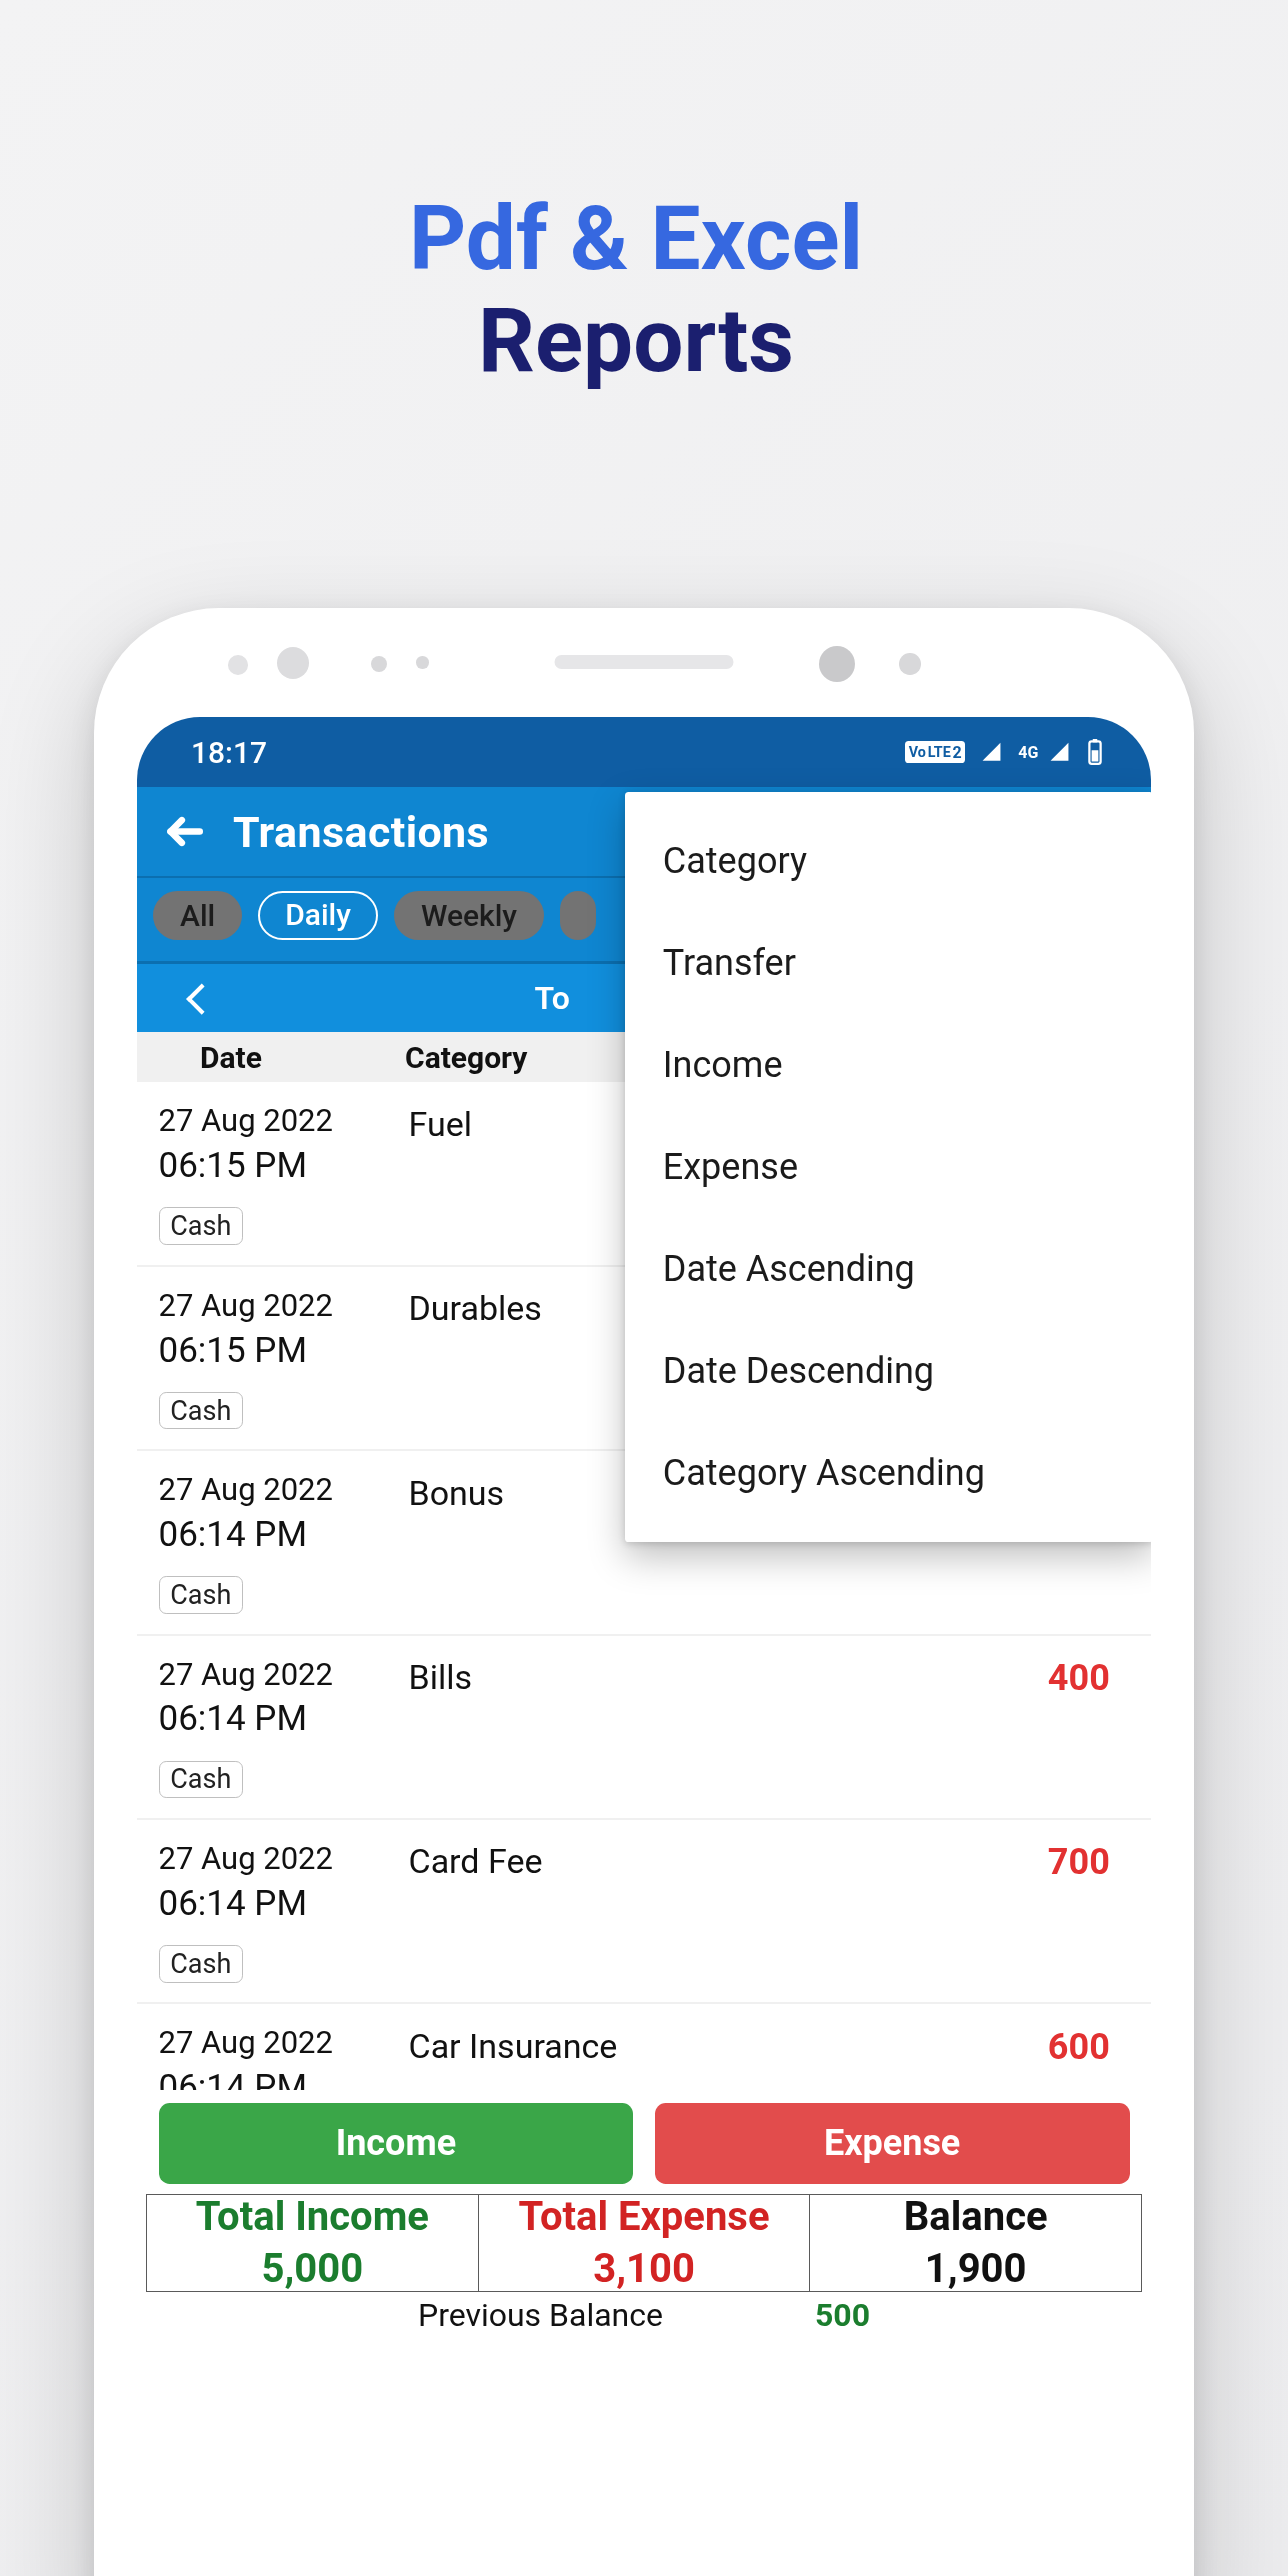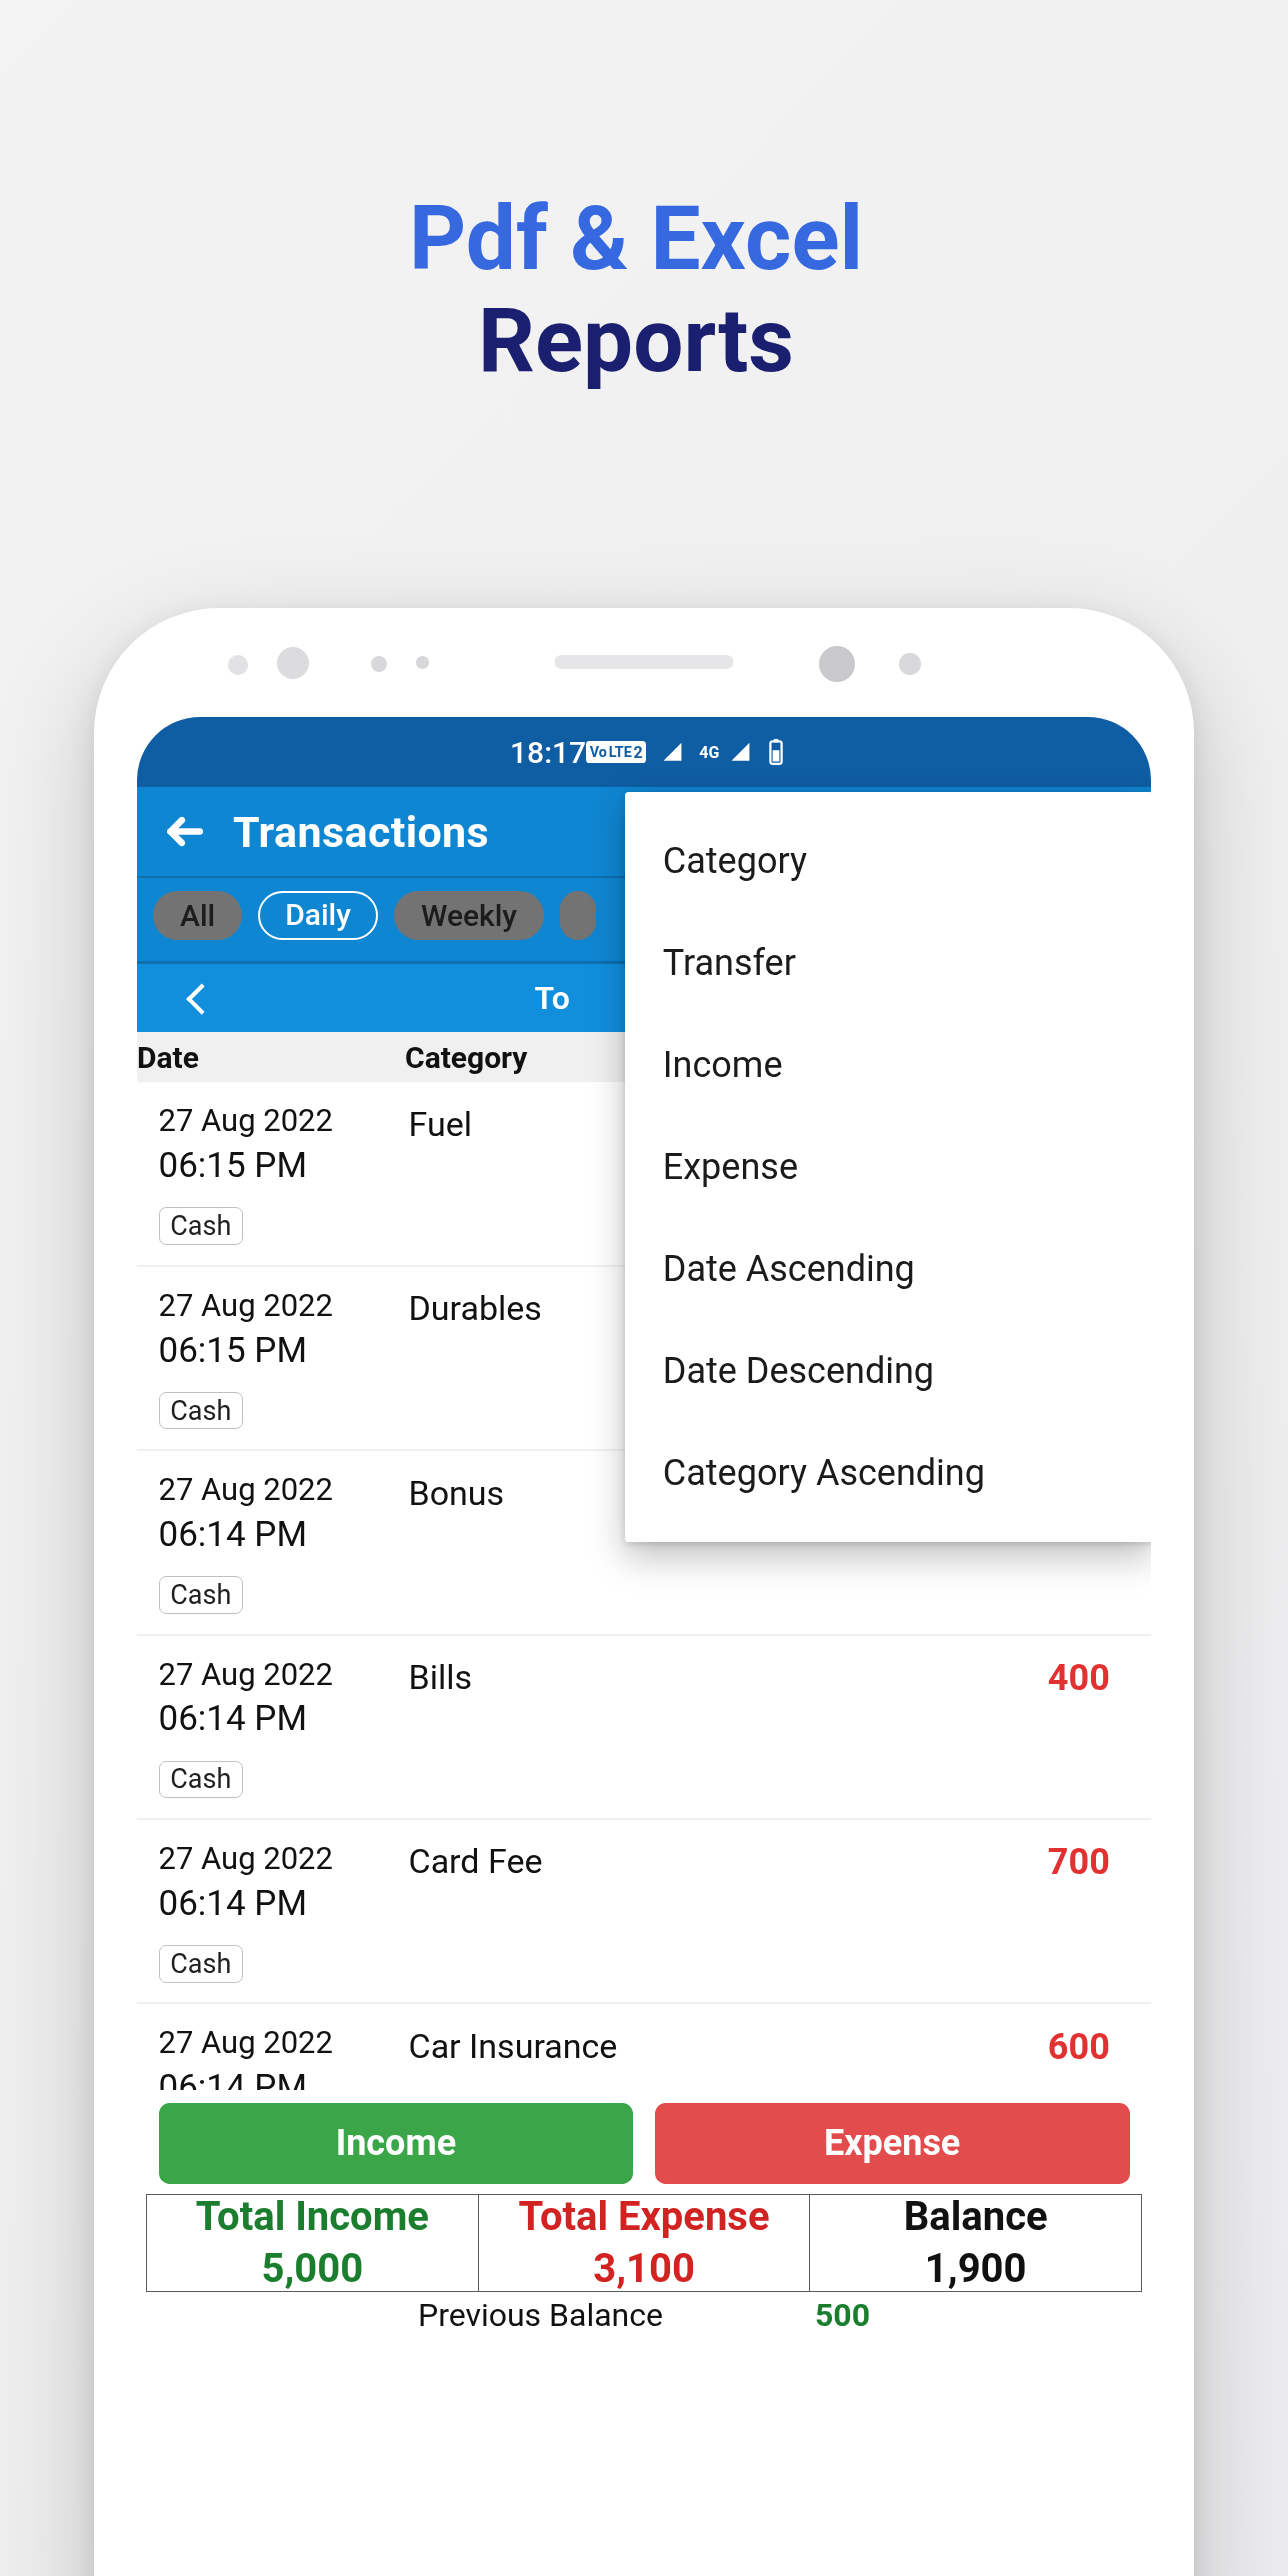--- a/index.html
+++ b/index.html
@@ -66,21 +66,21 @@
     background: #fff;
   }
 
   
   .statusbar {
     background: #0f5da3;
     color: #fff;
     height: 70px;
     display: flex;
     align-items: center;
-    justify-content: center;
+    justify-content: space-between;
     padding: 0 47px 0 54px;
     font-size: 30px;
     font-weight: 500;
   }
   .status-right { display: flex; align-items: center; gap: 14px; }
   .sicon { fill: #fff; display: block; }
   .lte-badge {
     background: #fff; color: #0f5da3;
     font-size: 14.3px; font-weight: 700;
     border-radius: 3.6px; padding: 1.8px 3.6px;
@@ -150,21 +150,21 @@
   
   .thead {
     background: #f0f0f0;
     height: 50px;
     display: flex;
     align-items: center;
     font-weight: 700;
     font-size: 30px;
     color: #111;
   }
-  .col-date { width: 268px; }
+  .col-date { width: 268px; padding-left: 63px; }
   .col-cat  { flex: 1; padding-left: 0; }
 
   
   .txrow {
     border-bottom: 2.7px solid #f0f0f0;
     padding: 18px 21.5px 19.7px;
     display: flex;
   }
   .txrow .left { width: 250px; }
   .txrow .date { font-size: 31px; color: #111; line-height: 1.35; }

